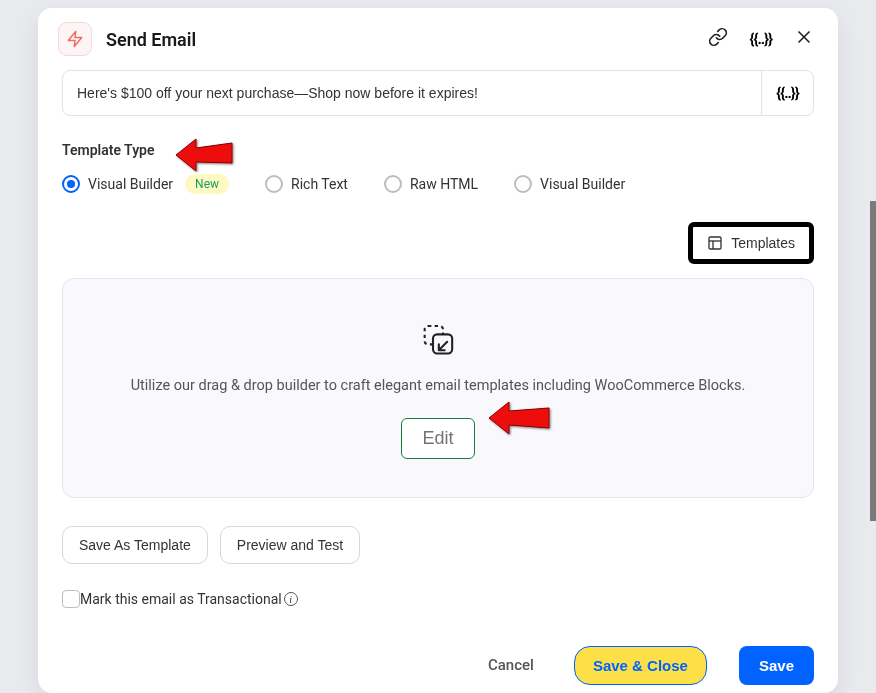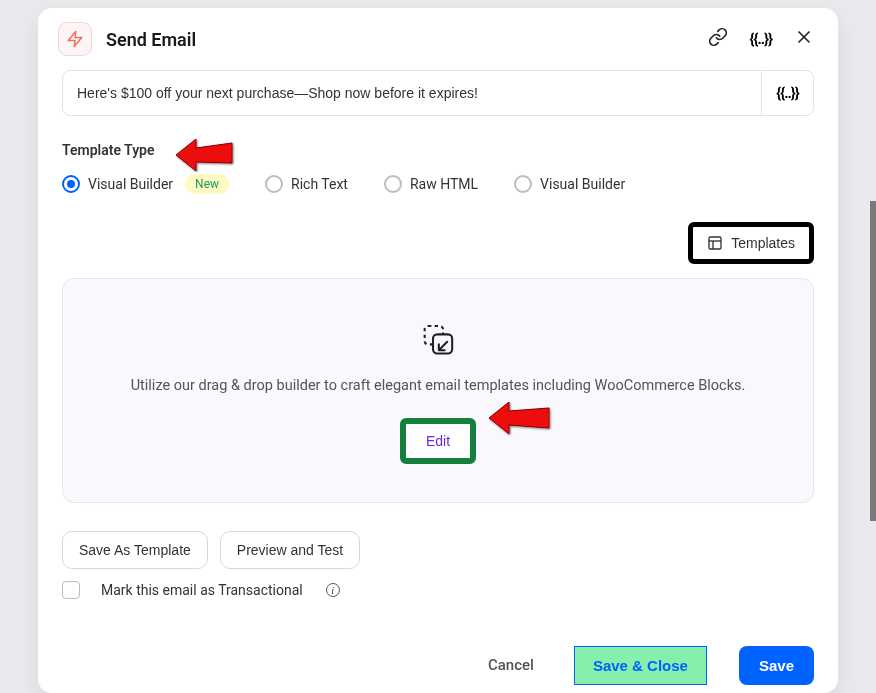--- a/index.html
+++ b/index.html
@@ -188,48 +188,48 @@
       margin-bottom: 16px;
     }
     .builder-icon svg { width: 40px; height: 40px; }
     .builder-text {
       font-size: 14.5px;
       color: #555;
       margin-bottom: 24px;
     }
     .edit-btn {
       display: inline-block;
-      border: 6px solid #15803d;
+      border: 1px solid #15803d;
       background: #fff;
       border-radius: 6px;
       padding: 9px 20px;
-      font-size: 14px;
+      font-size: 18px;
       font-weight: 500;
-      color: #6d28d9;
+      color: #737373;
       cursor: pointer;
     }
     .action-row {
       display: flex;
       gap: 12px;
       margin-top: 28px;
     }
     .secondary-btn {
       border: 1px solid #d8d8d8;
       background: #fff;
       border-radius: 10px;
       padding: 10px 16px;
       font-size: 14px;
       color: #333;
       cursor: pointer;
     }
     .checkbox-row {
       display: flex;
       align-items: center;
-      gap: 21px;
-      margin-top: 12px;
+      gap: 0;
+      margin-top: 26px;
       font-size: 14px;
       color: #333;
     }
     .checkbox {
       width: 18px;
       height: 18px;
       border: 1px solid #bdbdbd;
       border-radius: 4px;
       display: inline-block;
     }
@@ -256,22 +256,22 @@
     .cancel-link {
       font-size: 15px;
       font-weight: 500;
       color: #555;
       cursor: pointer;
       padding: 10px 8px;
     }
     .save-close-btn {
       border: 1px solid #0062ff;
       color: #0062ff;
-      background: #86efac;
-      border-radius: 0;
+      background: #fde047;
+      border-radius: 16px;
       padding: 10px 18px;
       font-size: 15px;
       font-weight: 600;
       cursor: pointer;
     }
     .save-btn {
       border: none;
       background: #0062ff;
       color: #fff;
       border-radius: 8px;

